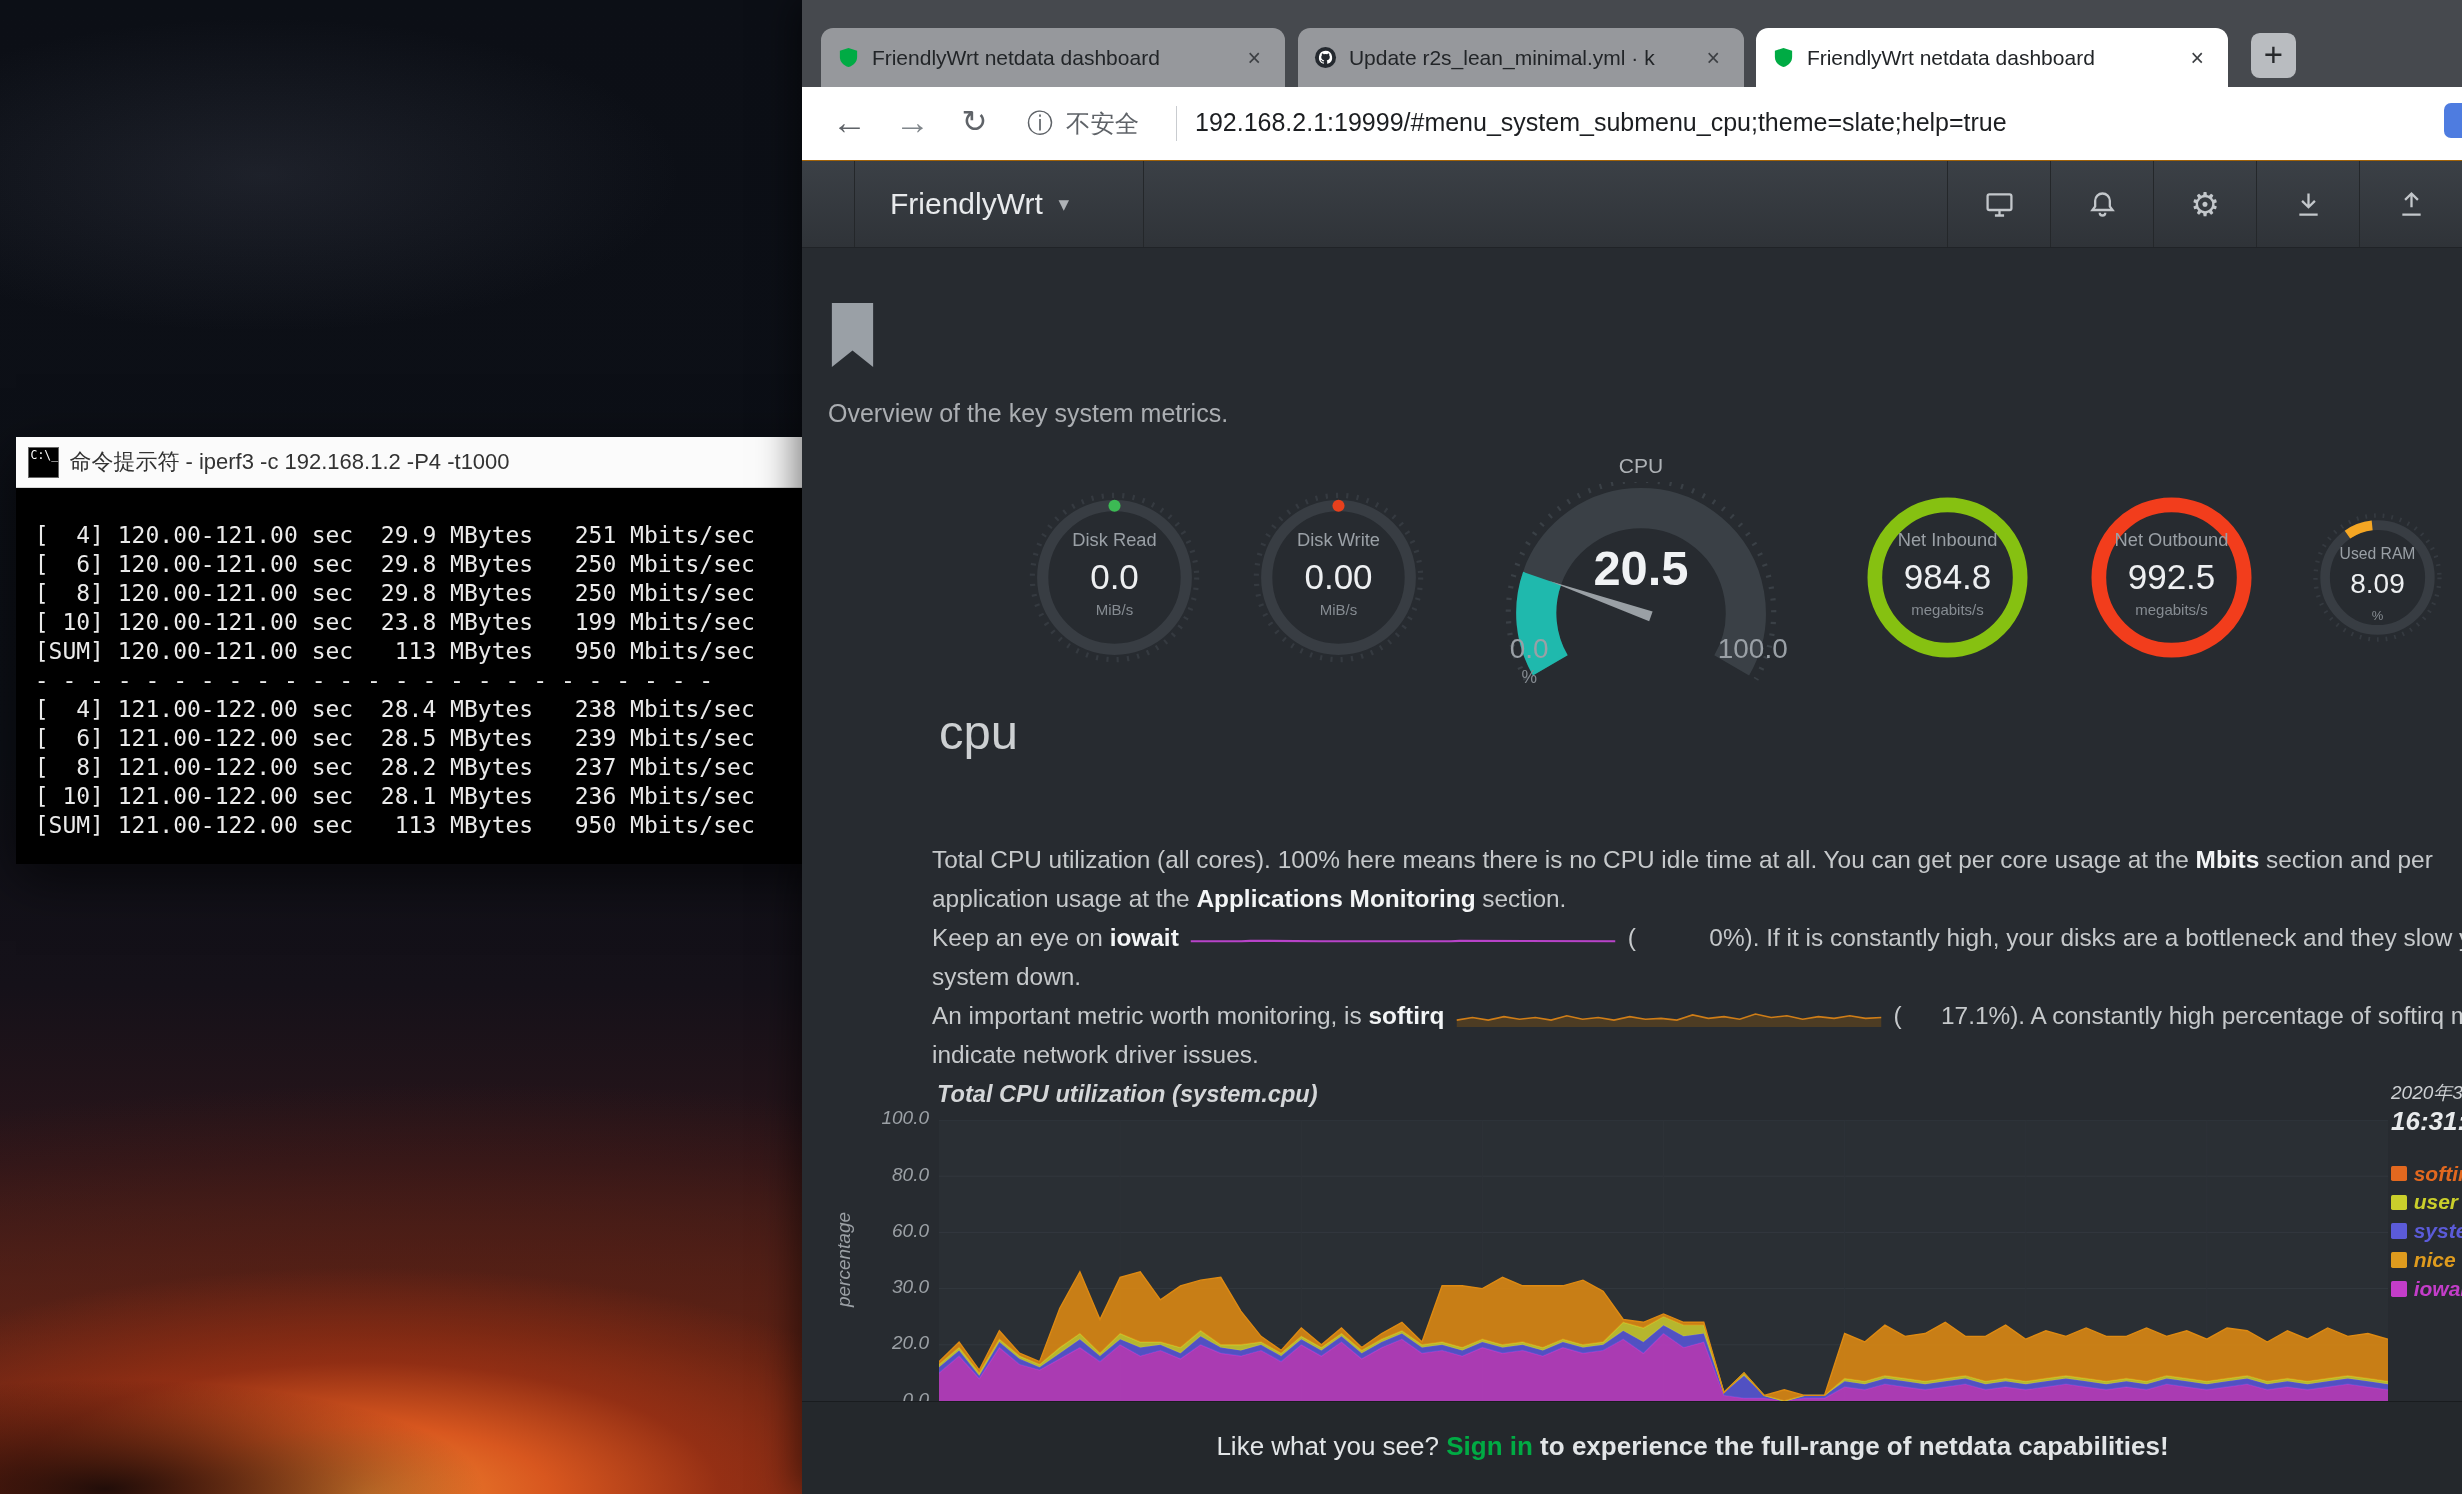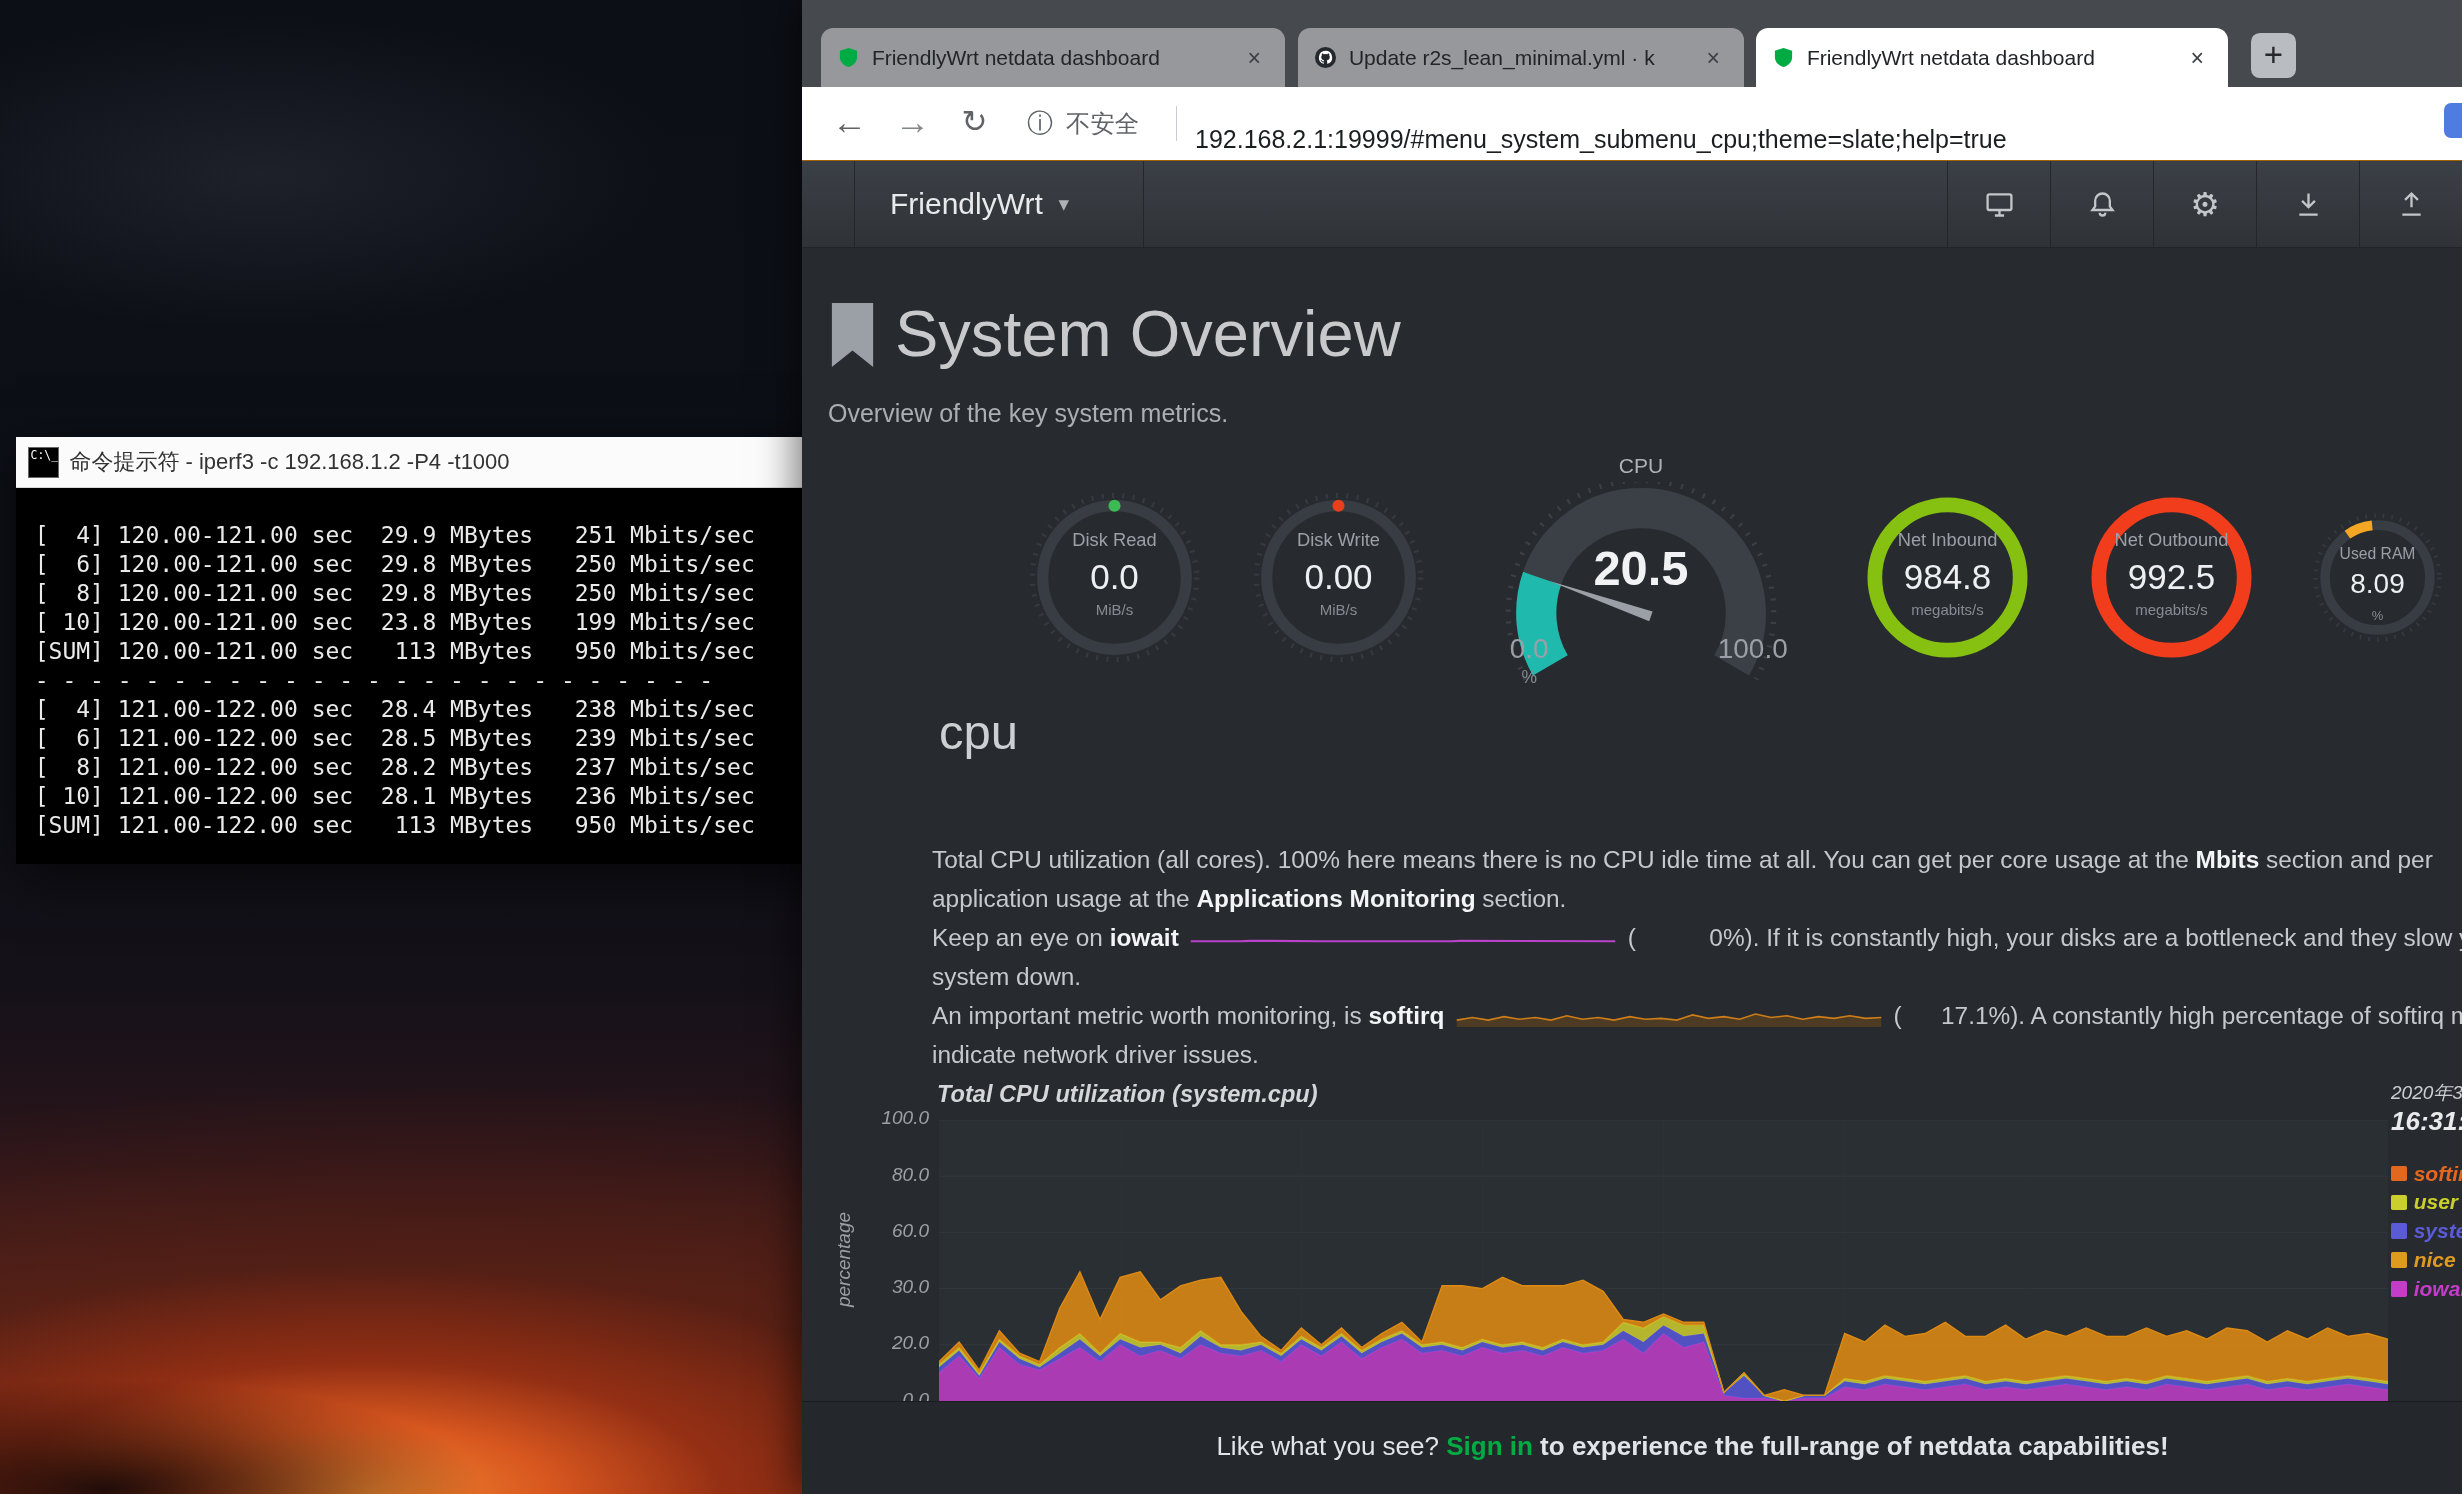--- a/index.html
+++ b/index.html
@@ -33,21 +33,21 @@
   .tab-title { font-size:21px; color:#222528; white-space:nowrap; overflow:hidden; text-overflow:ellipsis; flex:1 1 auto; margin:0 12.2px; }
   .tab-close { font-size:23px; color:#3c3f43; width:30px; height:30px; line-height:30px; text-align:center; border-radius:50%; flex:0 0 auto; }
   .favicon { width:23px; height:23px; flex:0 0 auto; }
   #newtab-btn { position:absolute; left:1449px; top:33px; width:45px; height:45px; border-radius:8.7px; background:#b9bcc0; color:#26282b; font-size:33px; line-height:44px; text-align:center; }
 
   #toolbar { position:absolute; left:0; top:87px; width:100%; height:73px; background:#ffffff; }
   .navbtn { position:absolute; top:8.7px; font-size:35px; color:#5f6368; width:49px; height:52px; text-align:center; line-height:52px; }
   #info-icon { position:absolute; left:225px; top:19px; font-size:26px; color:#5f6368; }
   #security-text { position:absolute; left:264px; top:21px; font-size:24.4px; color:#5f6368; }
   #omni-sep { position:absolute; left:374px; top:19px; width:0.9px; height:35px; background:#c9ccd0; }
-  #url-text { position:absolute; left:393px; top:21px; font-size:25px; color:#1c1e21; white-space:nowrap;margin-top:17px; }
+  #url-text { position:absolute; left:393px; top:21px; font-size:25px; color:#1c1e21; white-space:nowrap; }
   #ext-icon { position:absolute; left:1642px; top:103px; width:35px; height:35px; border-radius:7px; background:#4e7ce0; }
 
   
   #page { position:absolute; left:0; top:161px; width:1660px; height:1333px; background:#272b30; overflow:hidden; }
 
   #navbar { position:absolute; left:0; top:0; width:100%; height:87px; background:linear-gradient(#3b4046,#2f3338); border-bottom:1.7px solid #202327; }
   #brand-box { position:absolute; left:52px; top:0; height:100%; width:290px; border-left:0.9px solid #24272a; border-right:0.9px solid #24272a; display:flex; align-items:center; padding-left:35px; }
   #brand-text { font-size:30px; color:#e8eaec; }
   #brand-caret { font-size:21px; color:#aeb2b6; margin-left:15.7px; }
   .nav-icon-cell { position:absolute; top:0; height:100%; width:103px; border-left:0.9px solid #24272a; display:flex; align-items:center; justify-content:center; }
@@ -198,21 +198,20 @@
           <svg width="33" height="33" viewBox="0 0 36 36">
               <path d="M18 21V7M11 13l7-7 7 7M8 29h20"></path>
             </svg>
         </div>
       </div>
 
       <div id="heading-row">
         <svg id="bookmark-icon" width="47" height="66" viewBox="0 0 44 64">
             <path d="M2 0h40v62L22 46 2 62z" fill="#9aa0a6"></path>
           </svg>
-        <h1 id="page-title">System Overview</h1>
       </div>
       <div id="page-subtitle">Overview of the key system metrics.</div>
 
       <div class="epc" style="left:226px;">
         <svg viewBox="0 0 200 200">
           <circle cx="100" cy="100" r="95" fill="none" stroke="#353a40" stroke-width="6" stroke-dasharray="2.5 9.5"></circle>
           <circle cx="100" cy="100" r="83" fill="none" stroke="#383d43" stroke-width="13"></circle>
           <circle cx="100" cy="17" r="7" fill="#3cba54"></circle>
         </svg>
         <div class="epc-label">Disk Read</div>

